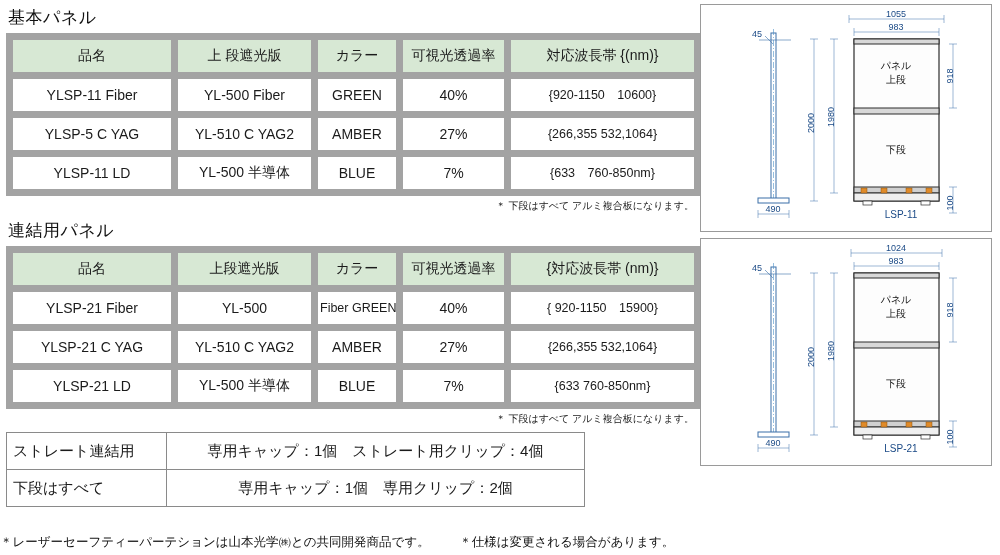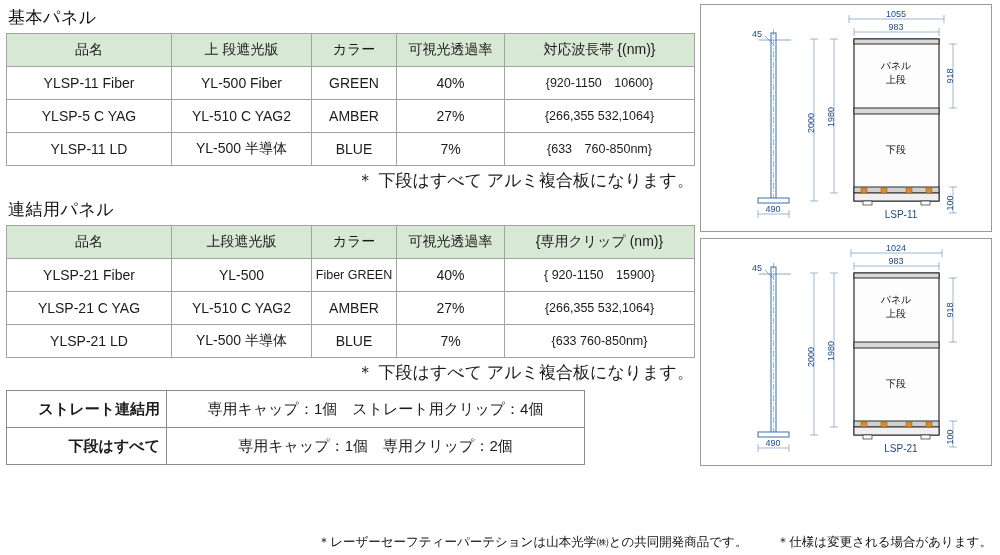--- a/index.html
+++ b/index.html
@@ -41,21 +41,21 @@
   }
 
   table.panel-table {
     border-collapse: collapse;
     table-layout: fixed;
     font-size: 14px;
     background: #ffffff;
   }
   table.panel-table th,
   table.panel-table td {
-    border: 1px solid #a3a3a3;
+    border: 7px solid #a3a3a3;
     text-align: center;
     vertical-align: middle;
     padding: 3px 2px;
     height: 26px;
     color: #1b1b1b;
     font-weight: normal;
     white-space: nowrap;
     overflow: hidden;
   }
   table.panel-table thead th {
@@ -72,21 +72,21 @@
   .tbl-basic col.c4 { width: 190px; }
 
   .tbl-link { width: 688px; }
   .tbl-link col.c0 { width: 165px; }
   .tbl-link col.c1 { width: 140px; }
   .tbl-link col.c2 { width: 85px; }
   .tbl-link col.c3 { width: 108px; }
   .tbl-link col.c4 { width: 190px; }
 
   .note {
-    font-size: 17px;
+    font-size: 10px;
     text-align: right;
     width: 688px;
     margin: 3px 0 6px 0;
     color: #1b1b1b;
   }
 
   table.parts-table {
     border-collapse: collapse;
     table-layout: fixed;
     font-size: 15px;
@@ -94,21 +94,21 @@
   }
   table.parts-table td {
     border: 1px solid #8a8a8a;
     padding: 4px 6px;
     height: 28px;
     color: #1b1b1b;
     white-space: nowrap;
   }
   table.parts-table col.p0 { width: 160px; }
   table.parts-table col.p1 { width: 418px; }
-  .parts-label { text-align: right; font-weight: bold; }
+  .parts-label { text-align: left; }
   .parts-value { text-align: center; padding-left: 10px; margin-left: 16px; }
 
   .cell-small { font-size: 12.5px; }
 
   
   .right-col {
     position: absolute;
     left: 700px;
     top: 0;
     width: 300px;
@@ -132,21 +132,20 @@
   }
 
   
   .footer {
     position: absolute;
     left: 0;
     bottom: 4px;
     width: 1000px;
     font-size: 12.5px;
     color: #111;
-    text-align: right;
     padding-right: 8px;
     box-sizing: border-box;
   }
   .footer .f1 { margin-right: 26px; }
 
   svg text {
     font-family: "Liberation Sans", sans-serif;
     fill: #1b4a86;
   }
   .dim-text { font-size: 9px; fill: #1b4a86; }
@@ -215,21 +214,21 @@
           <col class="c2">
           <col class="c3">
           <col class="c4">
         </colgroup>
       <thead>
         <tr>
           <th>品名</th>
           <th>上段遮光版</th>
           <th>カラー</th>
           <th>可視光透過率</th>
-          <th>{専用クリップ (nm)}</th>
+          <th>{対応波長帯 (nm)}</th>
         </tr>
       </thead>
       <tbody>
         <tr>
           <td>YLSP-21 Fiber</td>
           <td>YL-500</td>
           <td class="cell-small">Fiber GREEN</td>
           <td>40%</td>
           <td class="cell-small">{ 920-1150　15900}</td>
         </tr>

